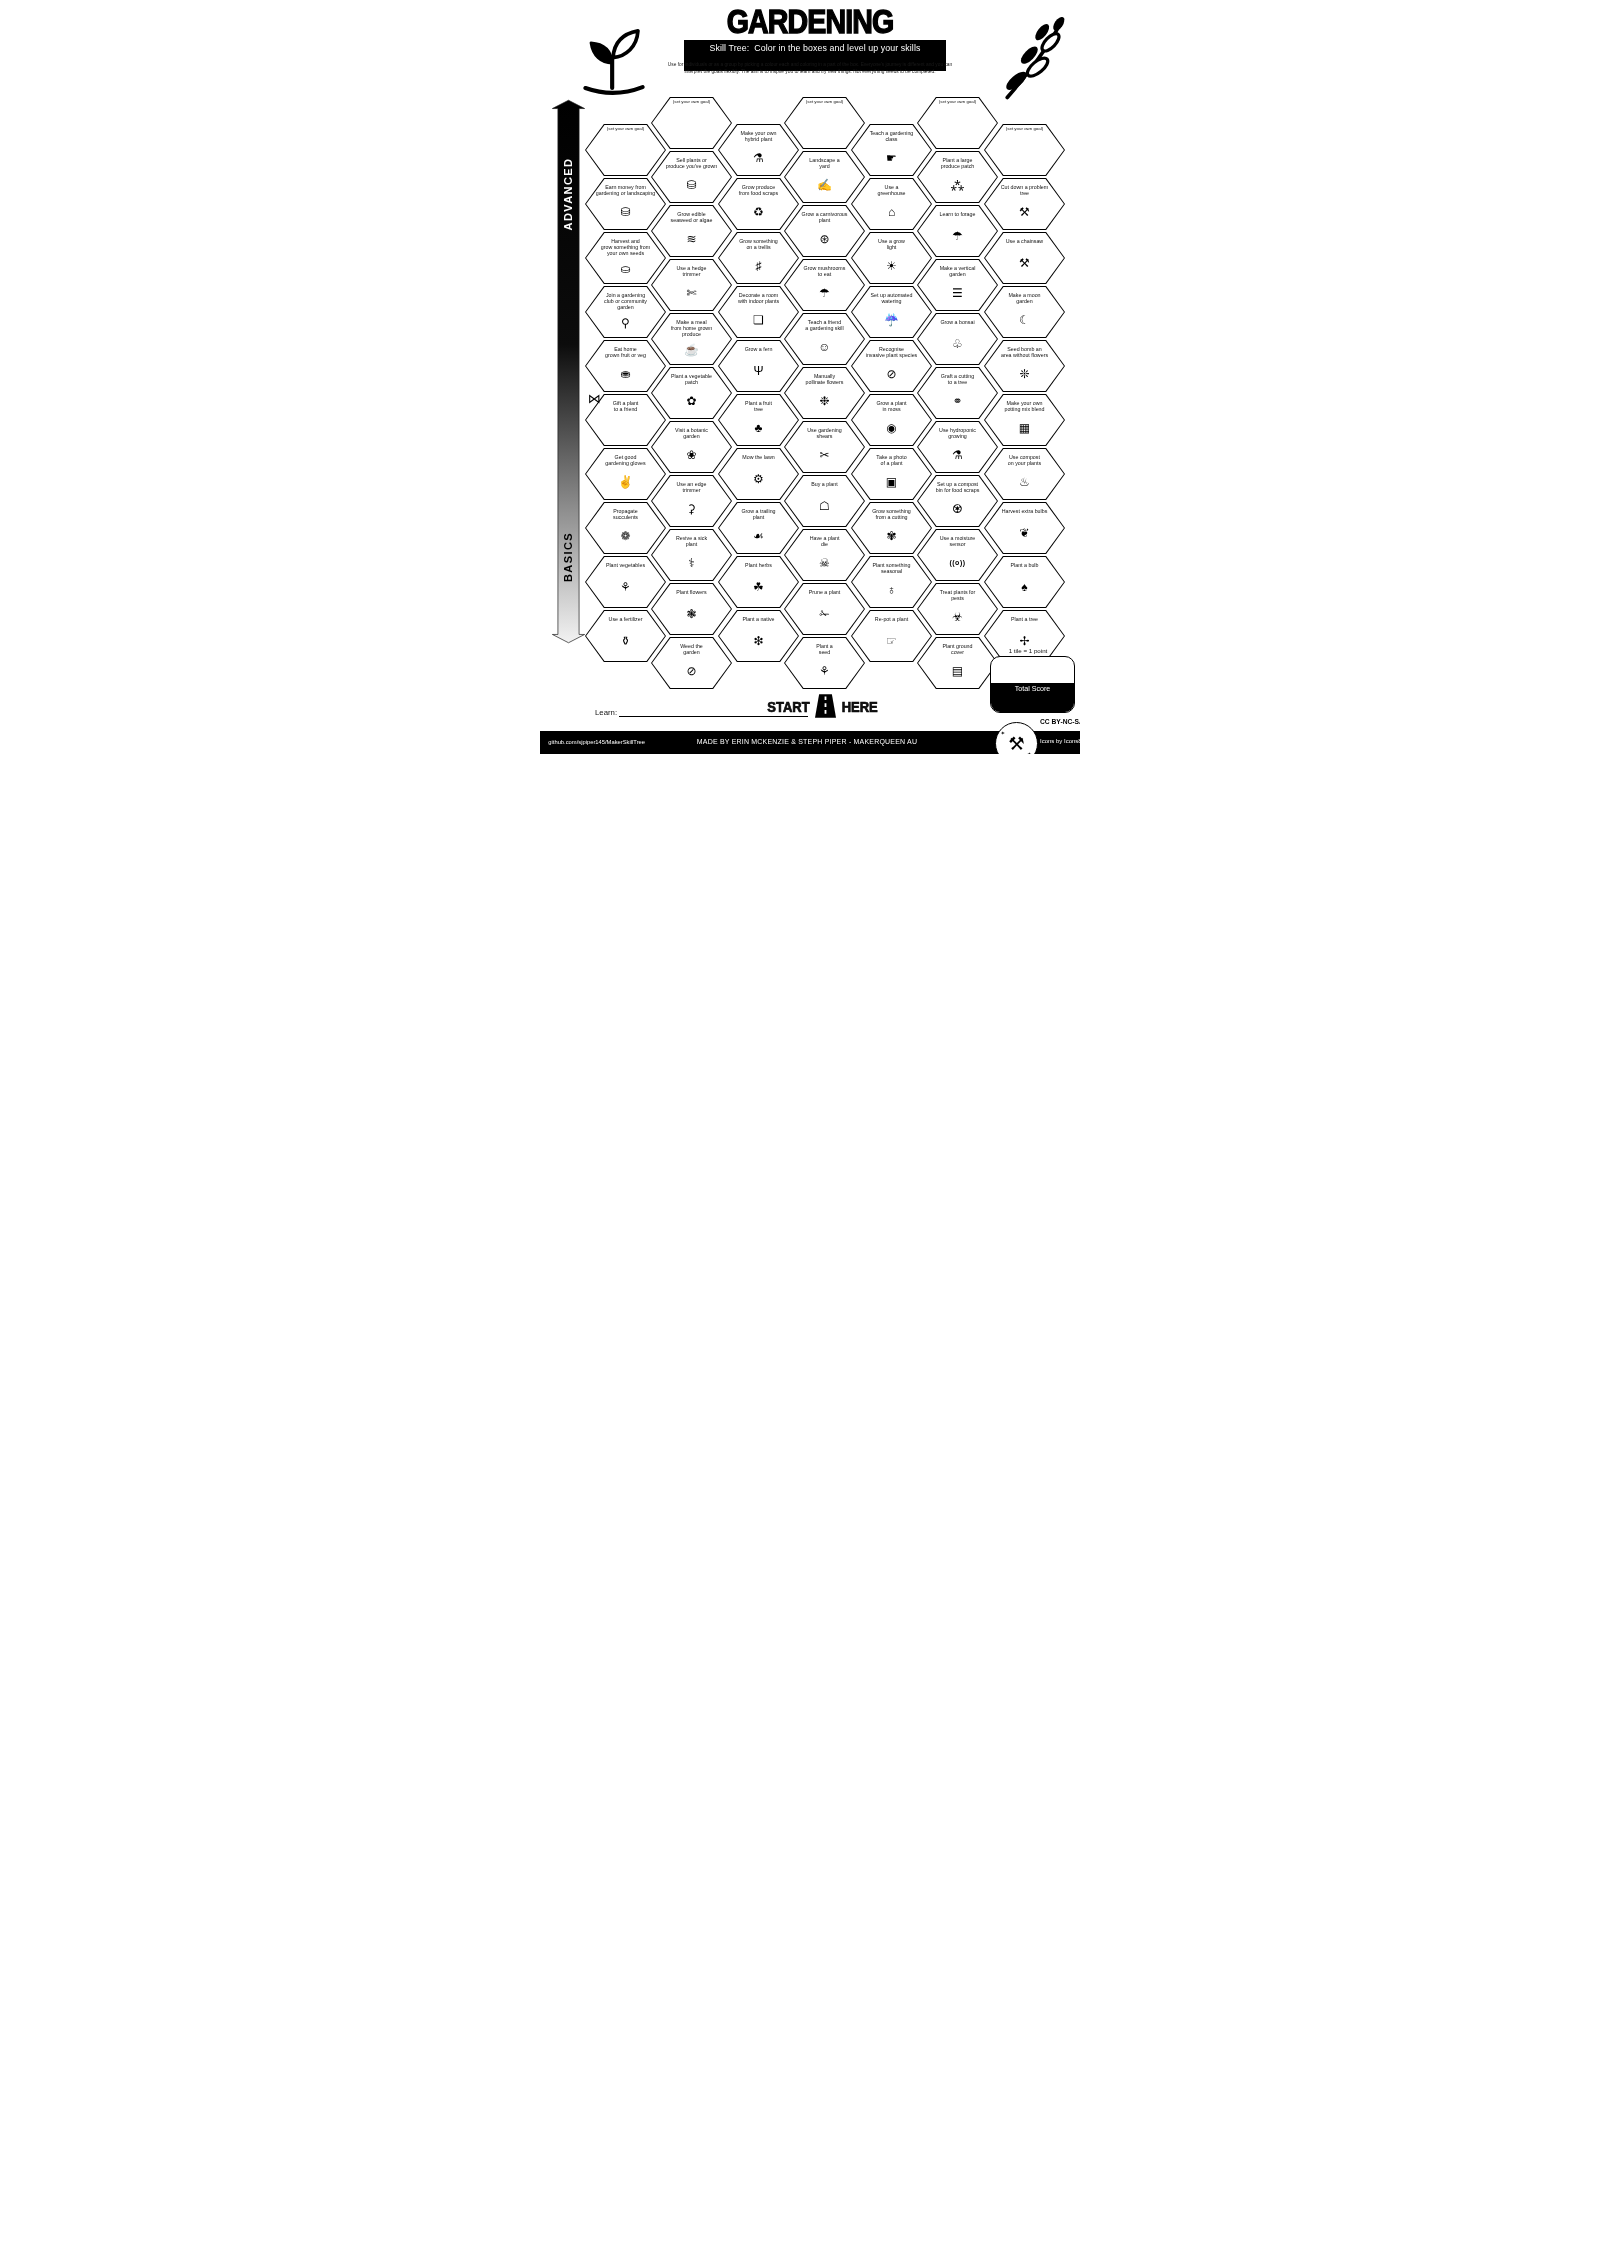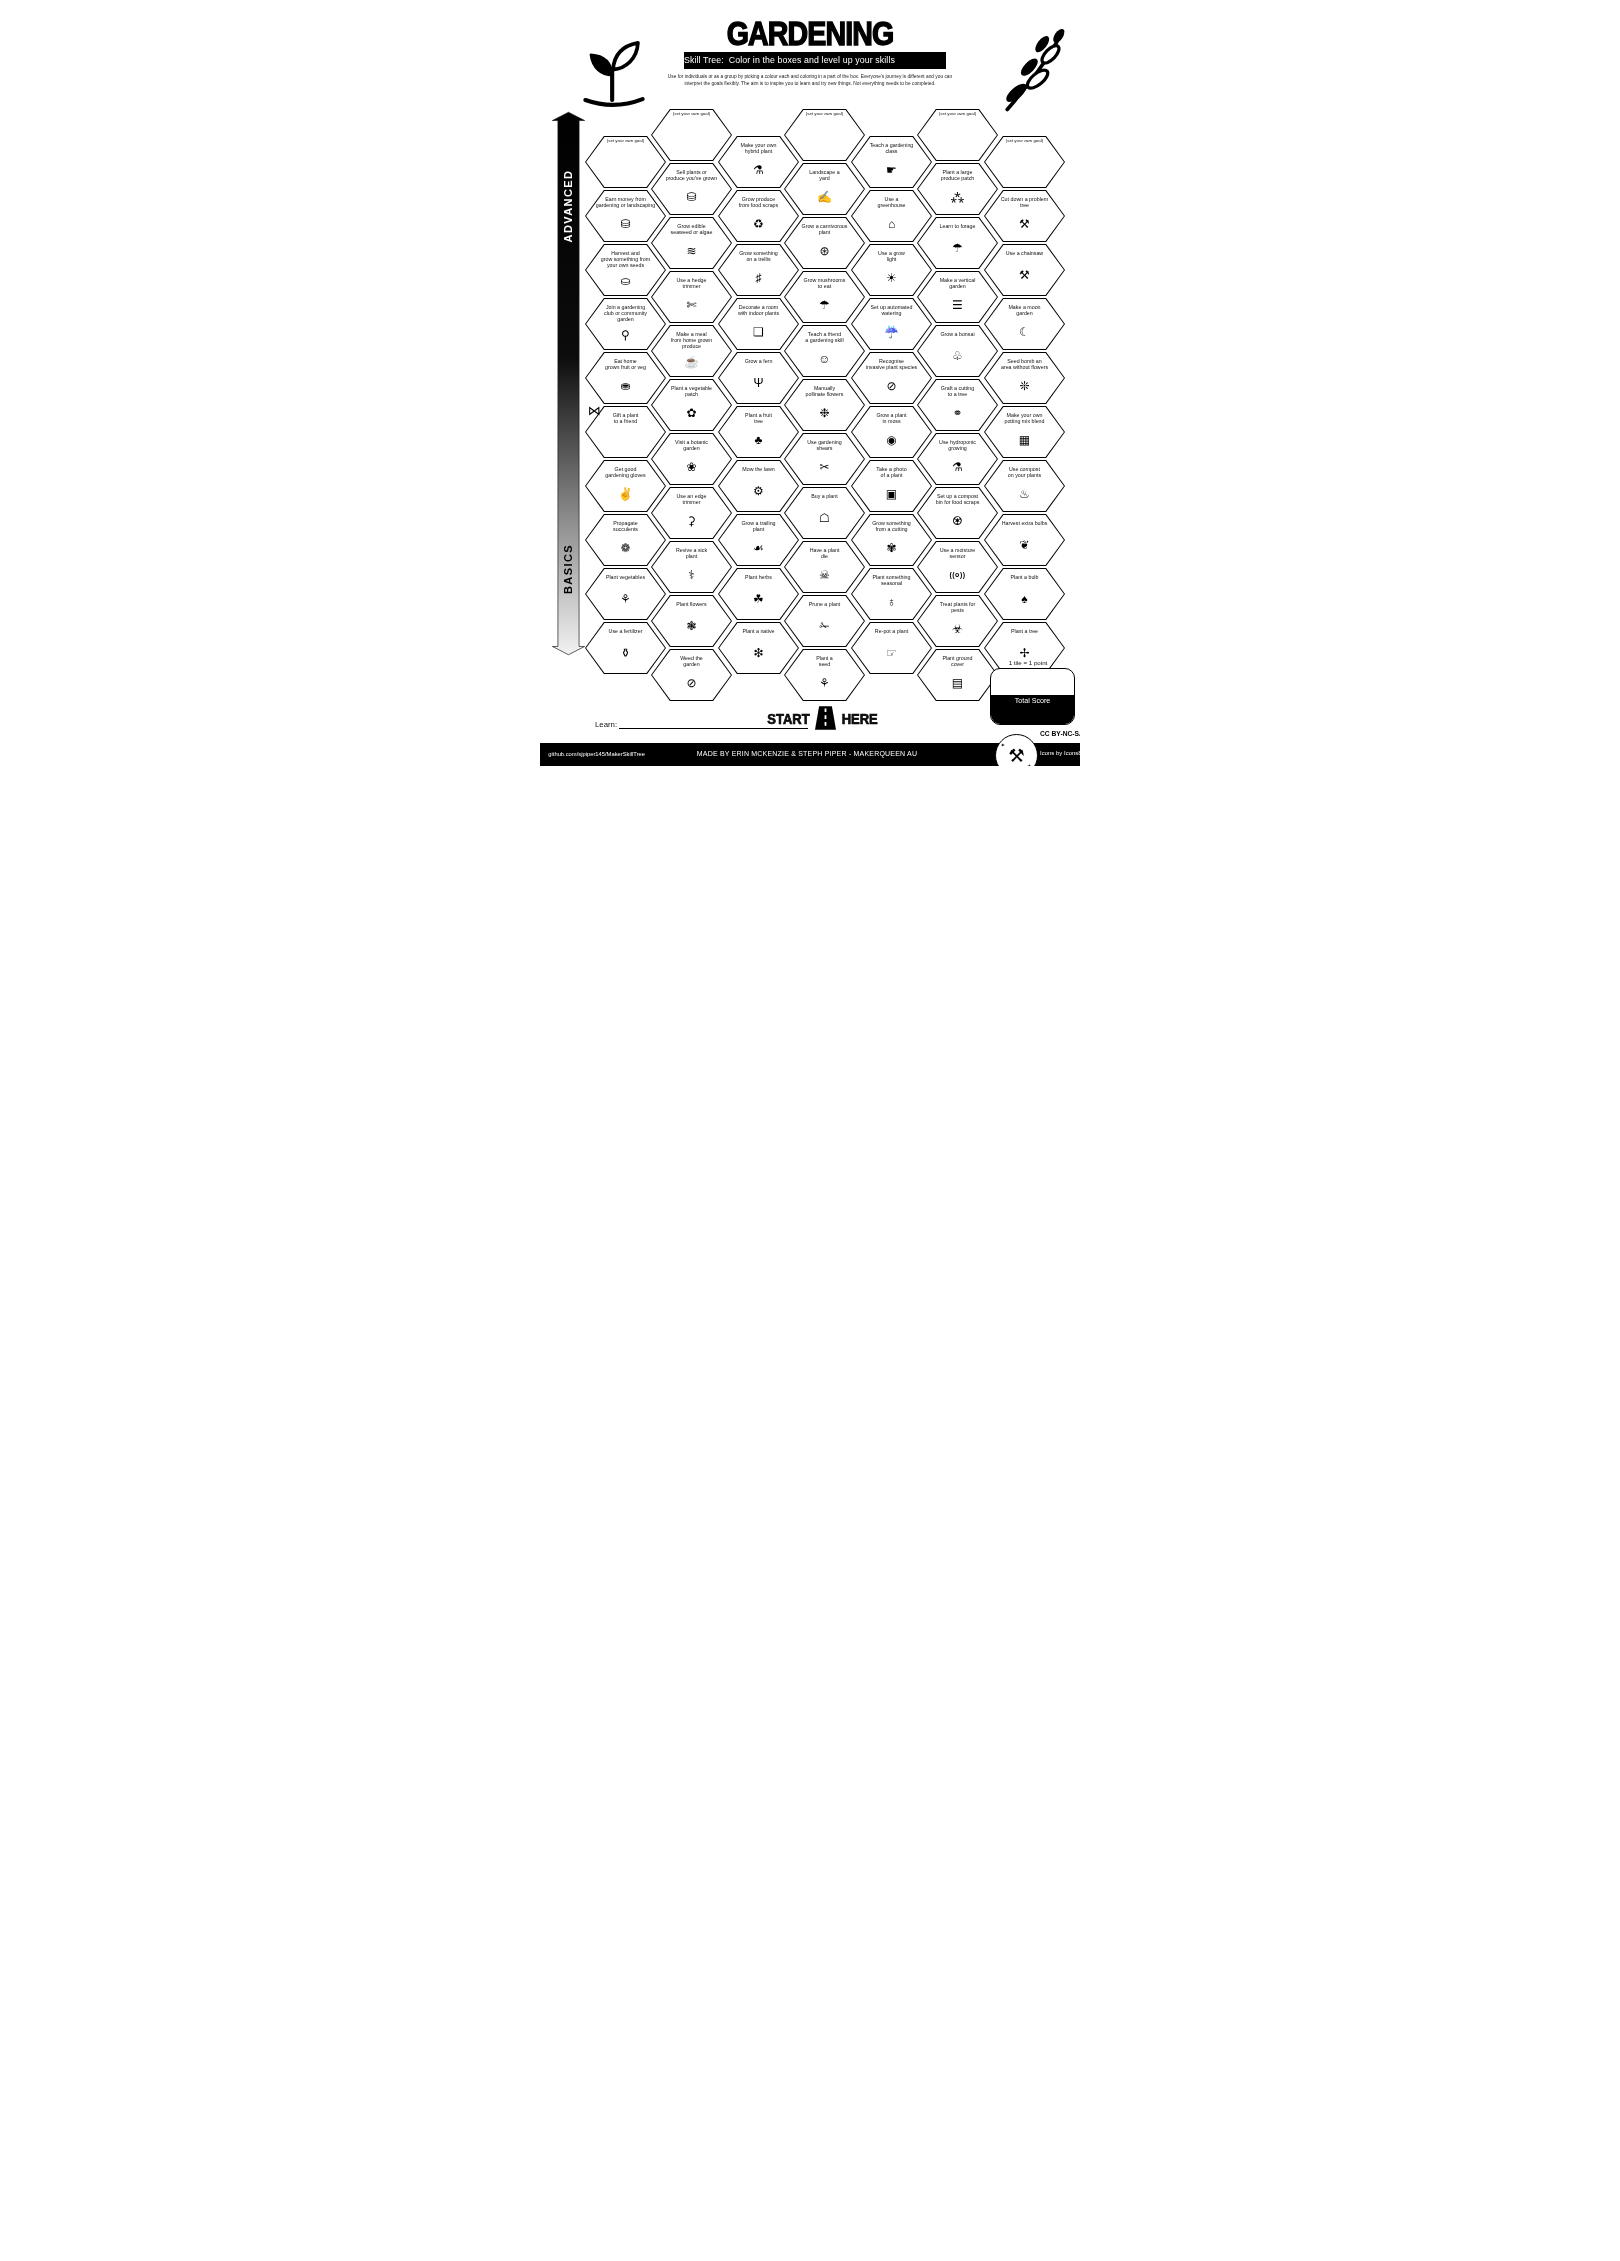--- a/index.html
+++ b/index.html
@@ -1,23 +1,23 @@
 <!DOCTYPE html>
 <html style="font-size:7.4px"><head>
 <meta charset="utf-8">
 <style>
   html,body{margin:0;padding:0;background:#fff;}
-  #poster{position:relative;width:540px;height:754px;background:#fff;margin:12px auto;
+  #poster{position:relative;width:540px;height:754px;background:#fff;margin:0 auto;
           font-family:"Liberation Sans",sans-serif;overflow:hidden;color:#111;}
   
   .title{position:absolute;top:2.8px;left:0;right:0;text-align:center;font-size:28.6px;font-weight:bold;
          letter-spacing:-0.9px;transform:scaleY(1.16);transform-origin:top center;
          -webkit-text-stroke:1.2px #000;color:#000;}
-  .banner{position:absolute;left:144px;top:40px;width:262px;height:17px;background:#000;color:#fff;
-          font-size:8.8px;line-height:17.5px;text-align:left;white-space:pre;letter-spacing:0.1px;}
+  .banner{position:absolute;left:144px;top:40px;width:262px;height:31px;background:#000;color:#fff;
+          font-size:8.8px;line-height:17.5px;text-align:center;white-space:pre;letter-spacing:0.1px;}
   .intro{position:absolute;left:120px;top:61px;width:300px;text-align:center;font-size:4.8px;
          line-height:1.55;color:#1a1a1a;}
   
   .art{position:absolute;}
   
   .axis-label{position:absolute;width:138px;text-align:center;font-weight:bold;font-size:11px;
               letter-spacing:1.4px;transform:rotate(-90deg);}
   .axis-top{left:-41px;top:188px;color:#fff;}
   .axis-bottom{left:-41px;top:551px;color:#000;}
   

